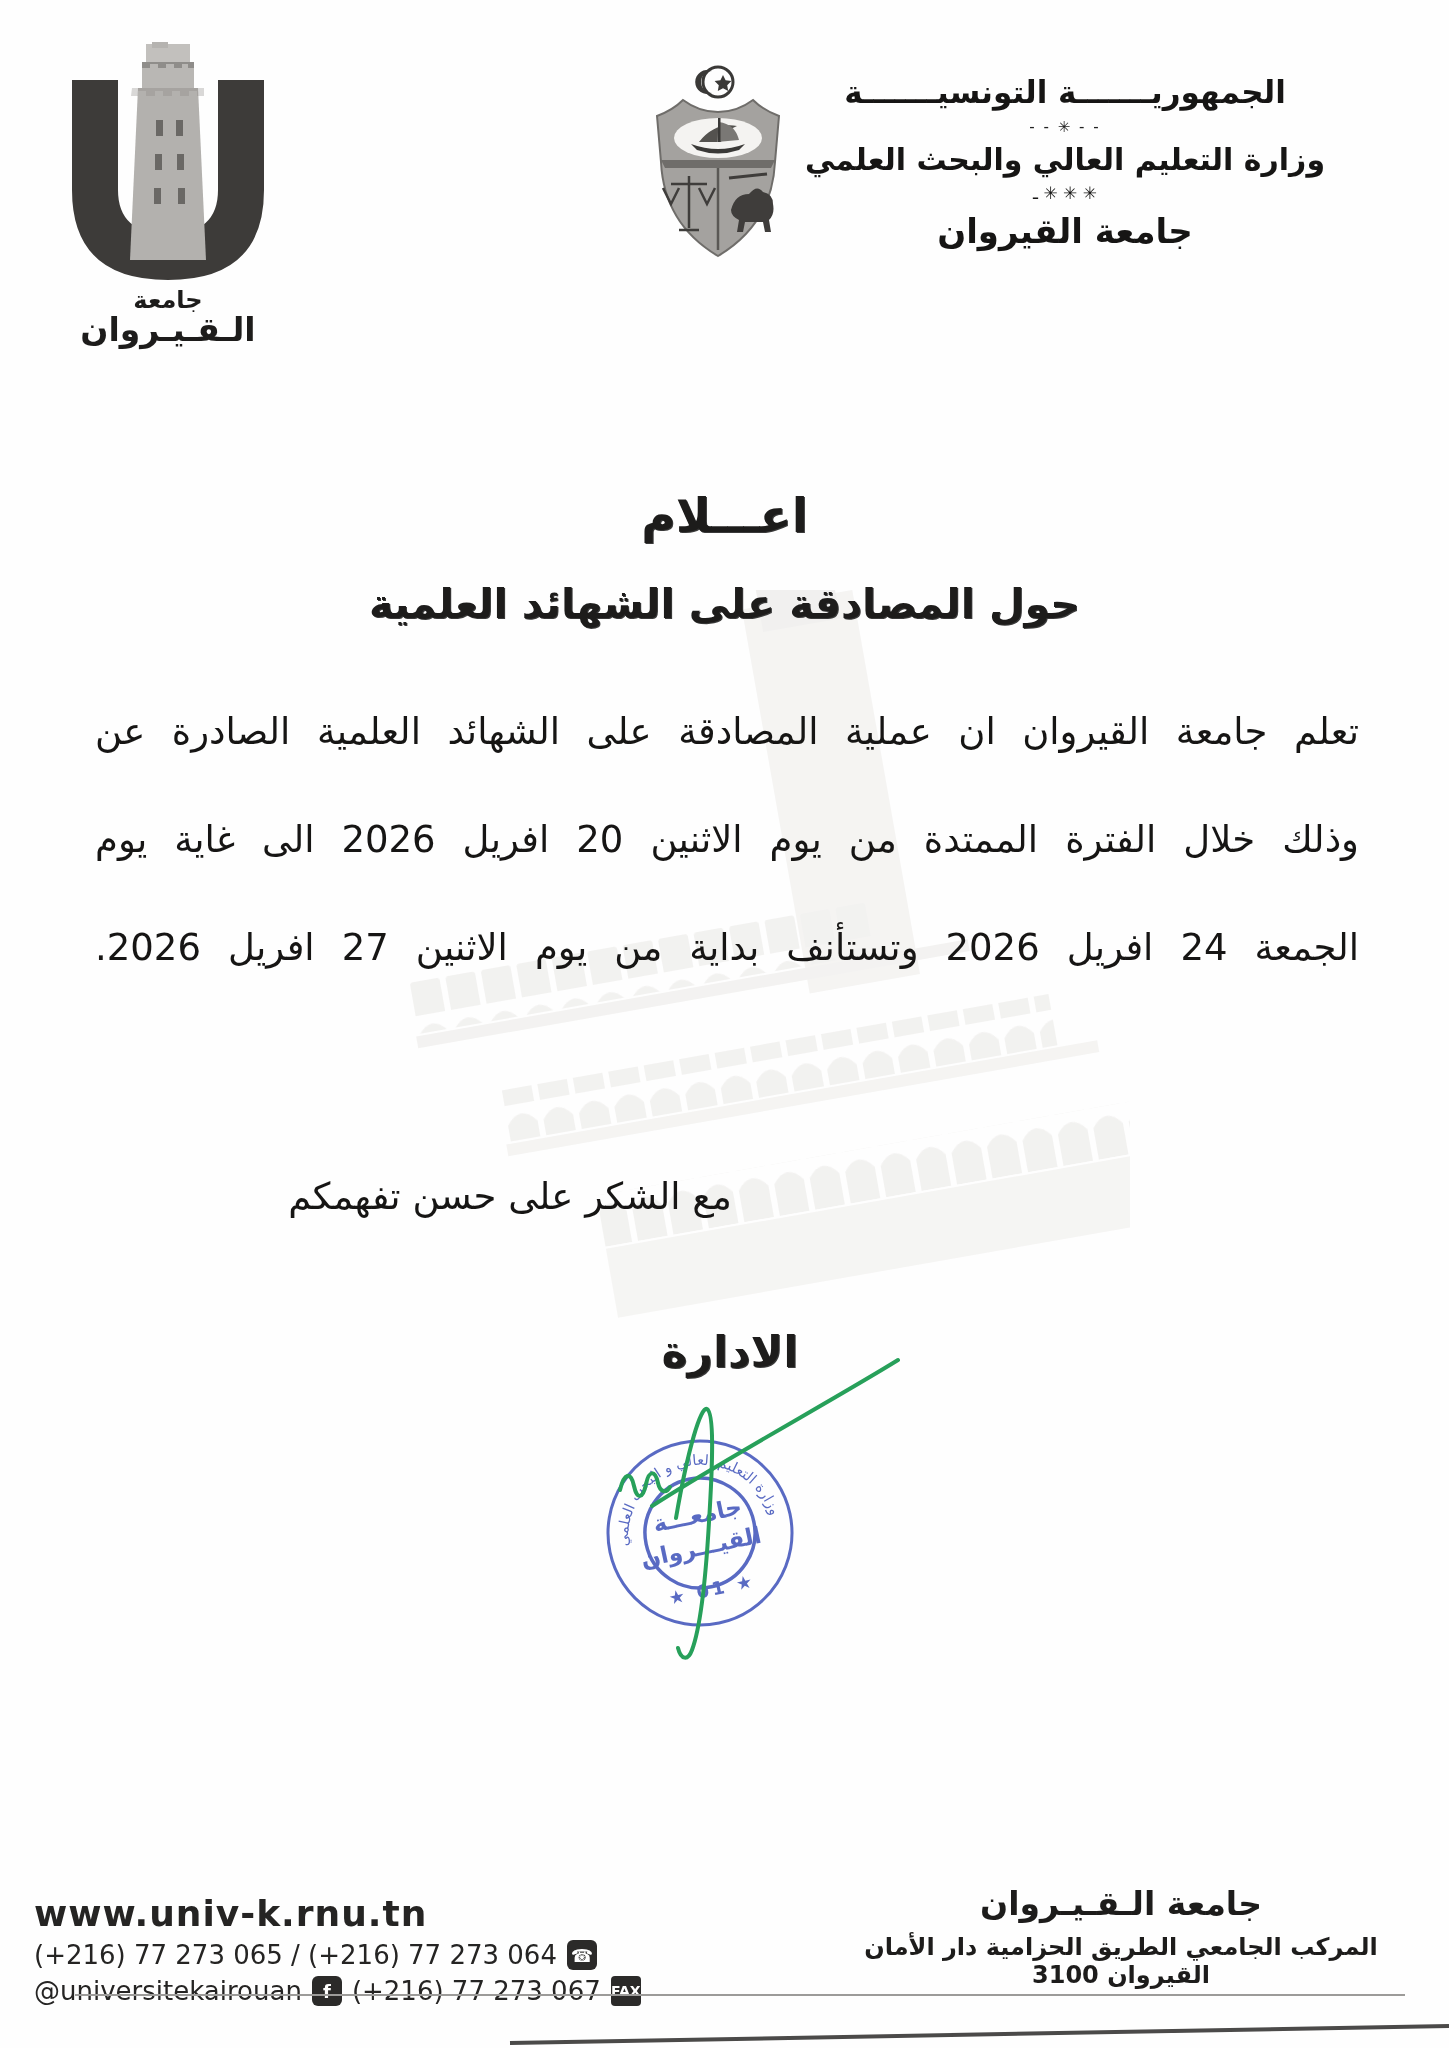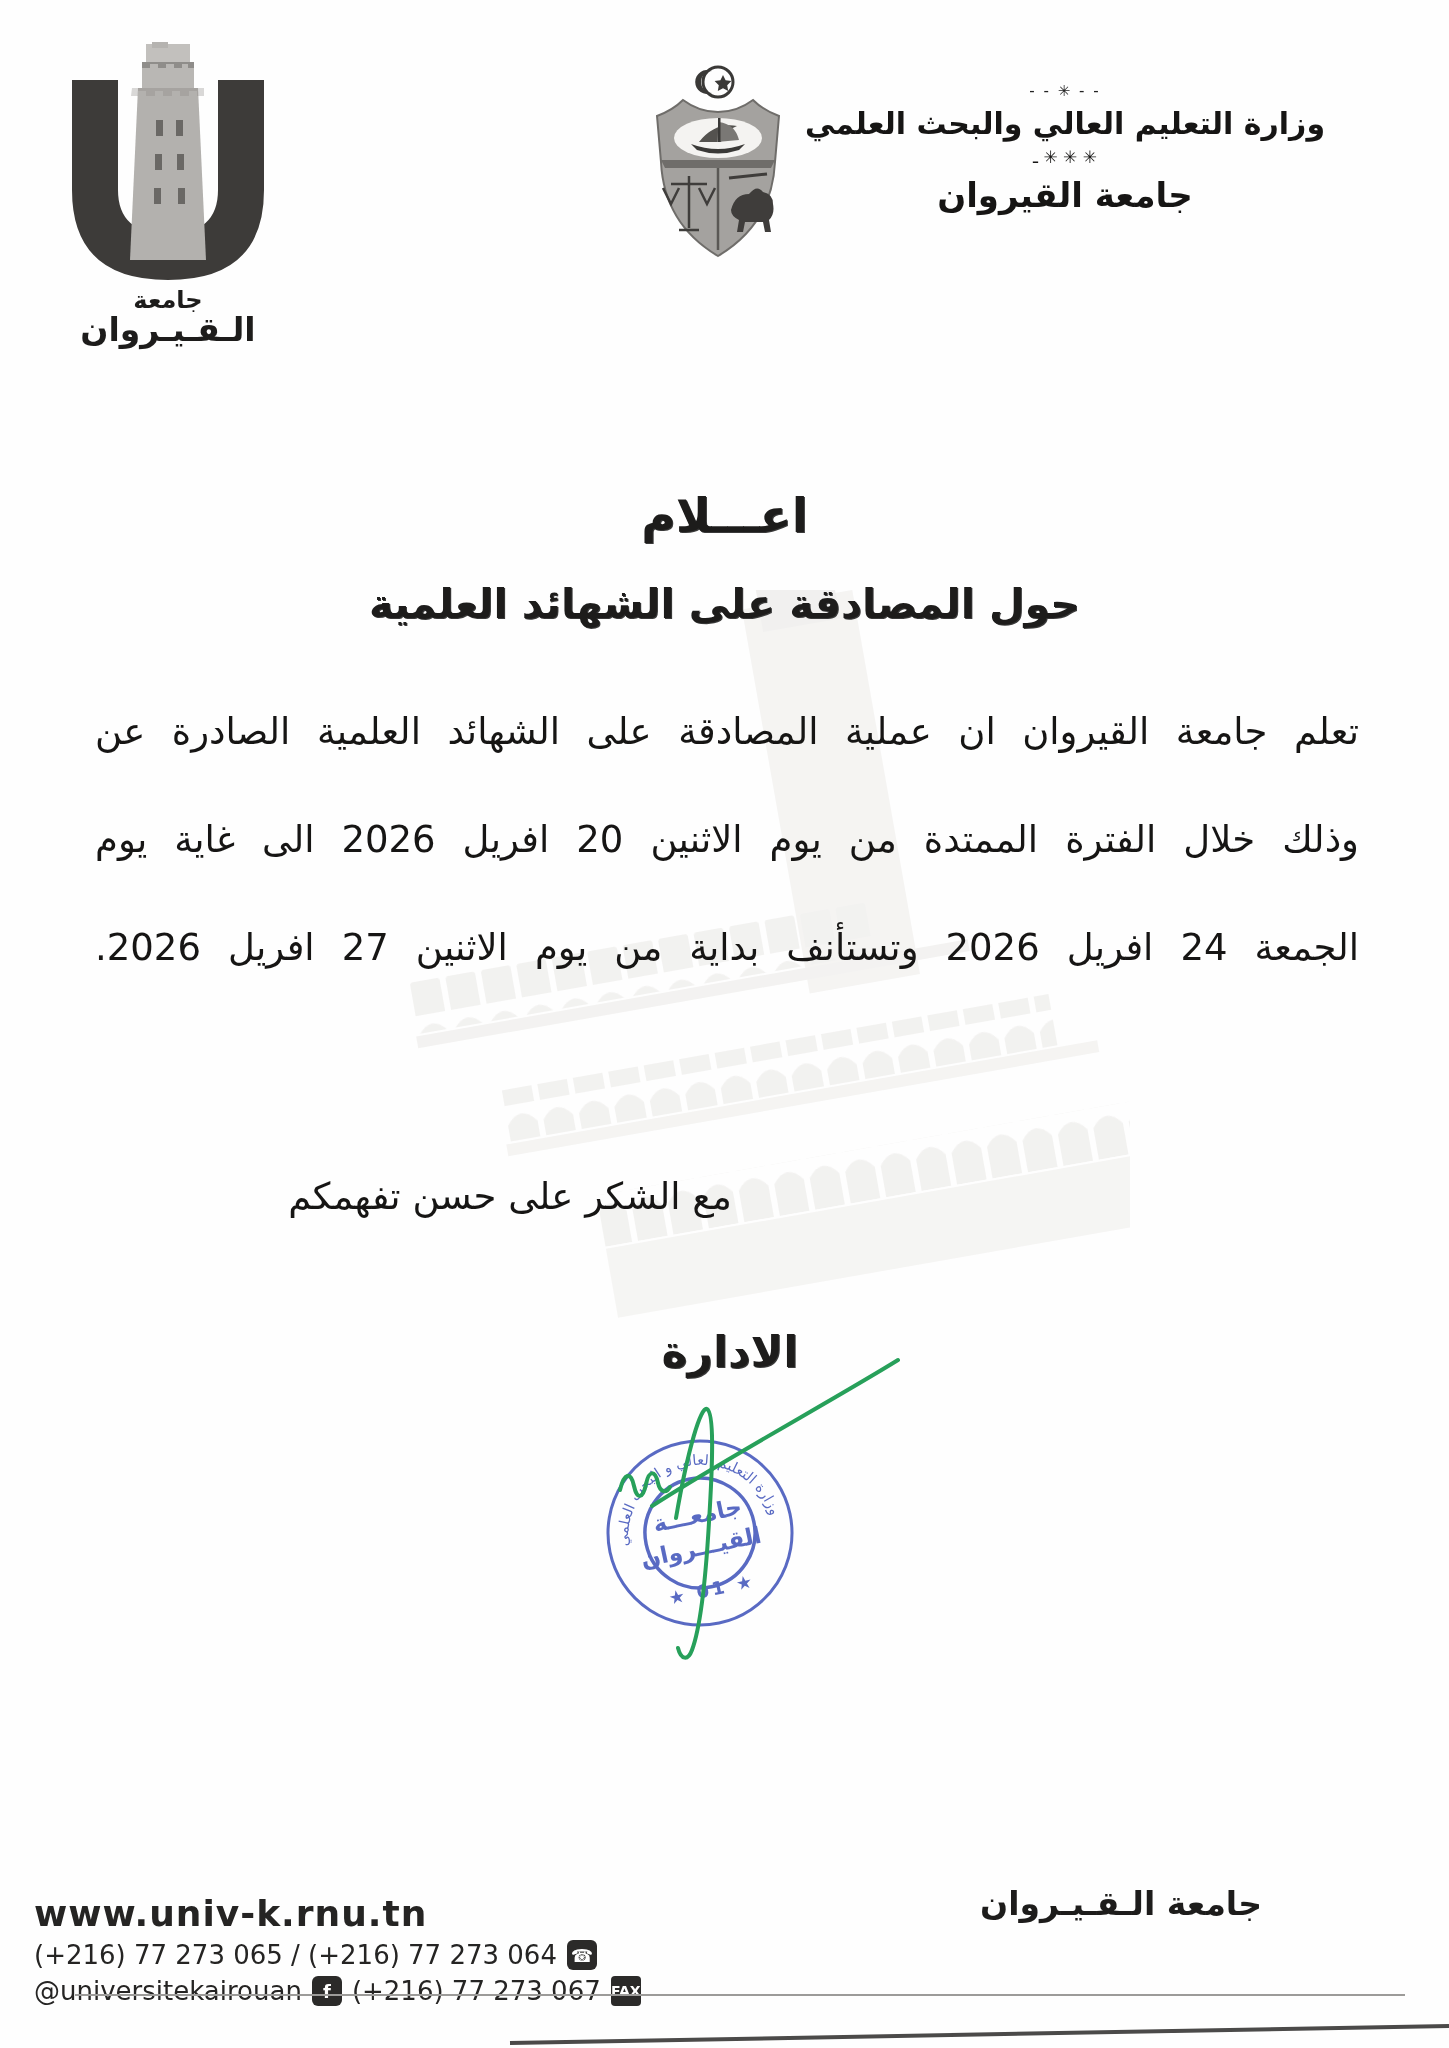--- a/index.html
+++ b/index.html
@@ -139,20 +139,21 @@
         <line x1="46" y1="170" x2="66" y2="170"></line>
       </g>
       <g fill="#3f3d3b">
         <line x1="96" y1="118" x2="134" y2="114" stroke="#3f3d3b" stroke-width="3"></line>
         <path d="M98 150 q4 -16 18 -16 q8 -10 14 -2 q10 2 10 12 q2 10 -4 16 l2 12 h-6 l-2 -10 h-18 l-2 10 h-6 l2 -12 q-8 -4 -8 -10 Z"></path>
       </g>
     </g>
   </svg>
 
   <div class="gov-block">
+    <div class="gov-republic">الجمهوريـــــــة التونسيـــــــة</div>
     <div class="gov-sep1">- - ✳ - -</div>
     <div class="gov-ministry">وزارة التعليم العالي والبحث العلمي</div>
     <div class="gov-sep2">✳ ✳ ✳ ـ</div>
     <div class="gov-university">جامعة القيروان</div>
   </div>
 
   <div class="doc-title">اعـــلام</div>
   <div class="doc-subtitle">حول المصادقة على الشهائد العلمية</div>
 
   <div class="body-text">
@@ -205,17 +206,18 @@
         </span>
       <span>(+216) 77 273 067</span>
       <span class="sq-icon fax">
           <span>FAX</span>
         </span>
     </div>
   </div>
 
   <div class="footer-right">
     <div class="f-wordmark">جامعة الـقـيـروان</div>
+    <div class="f-address">المركب الجامعي الطريق الحزامية دار الأمان القيروان 3100</div>
   </div>
 
   <div class="footer-sep"></div>
 
 </div>
 
 </body></html>

